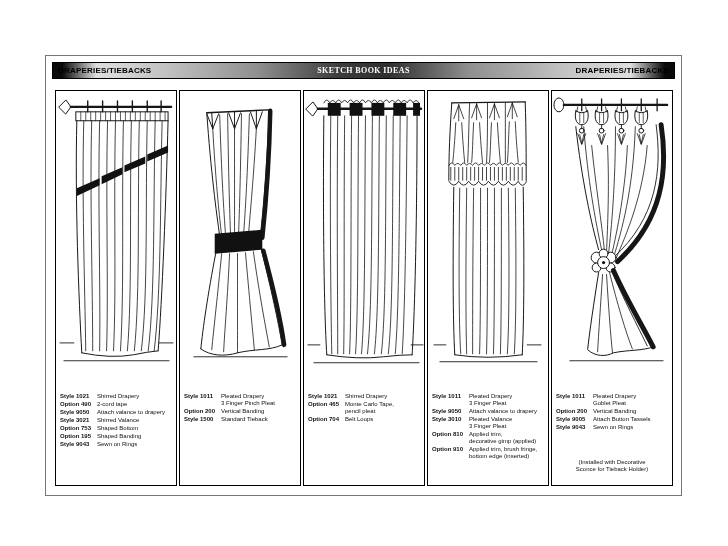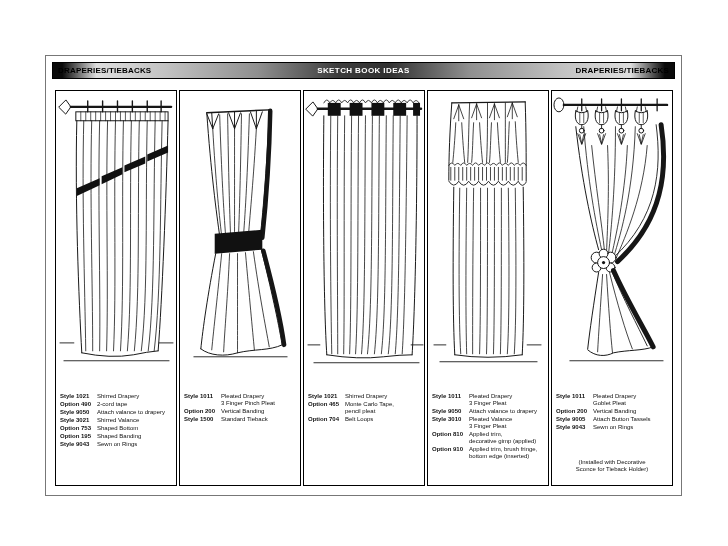--- a/index.html
+++ b/index.html
@@ -17,21 +17,21 @@
     background:linear-gradient(90deg,#0a0a0a 0%,#0a0a0a 1.5%,#dedede 7%,#c2c2c2 18%,#8f8f8f 33%,#3c3c3c 46%,#303030 54%,#8f8f8f 67%,#c2c2c2 82%,#dedede 93%,#0a0a0a 98.5%,#0a0a0a 100%);
     display:flex; align-items:center;
   }
   .hdr-left, .hdr-right {
     font-size:8px; font-weight:bold; letter-spacing:.2px; color:#000; padding:0 5px;
   }
   .hdr-left { margin-right:auto; }
   .hdr-right { margin-left:auto; }
   .hdr-center {
     position:absolute; left:0; right:0; text-align:center;
-    font-size:8px; font-weight:bold; letter-spacing:.4px; color:#fff;
+    font-size:8px; font-weight:bold; letter-spacing:.4px; color:#fff;font-family:Liberation Serif, serif;
   }
   .panels {
     position:absolute; left:9px; right:8px; top:34px; bottom:9px;
     display:flex; gap:2px;
   }
   .panel {
     flex:1; border:1px solid #000; background:#fff; position:relative; box-sizing:border-box;
   }
   .sketch { position:absolute; left:0; top:0; width:100%; height:300px; }
   .panel-text { position:absolute; left:4px; right:2px; top:302px; }

